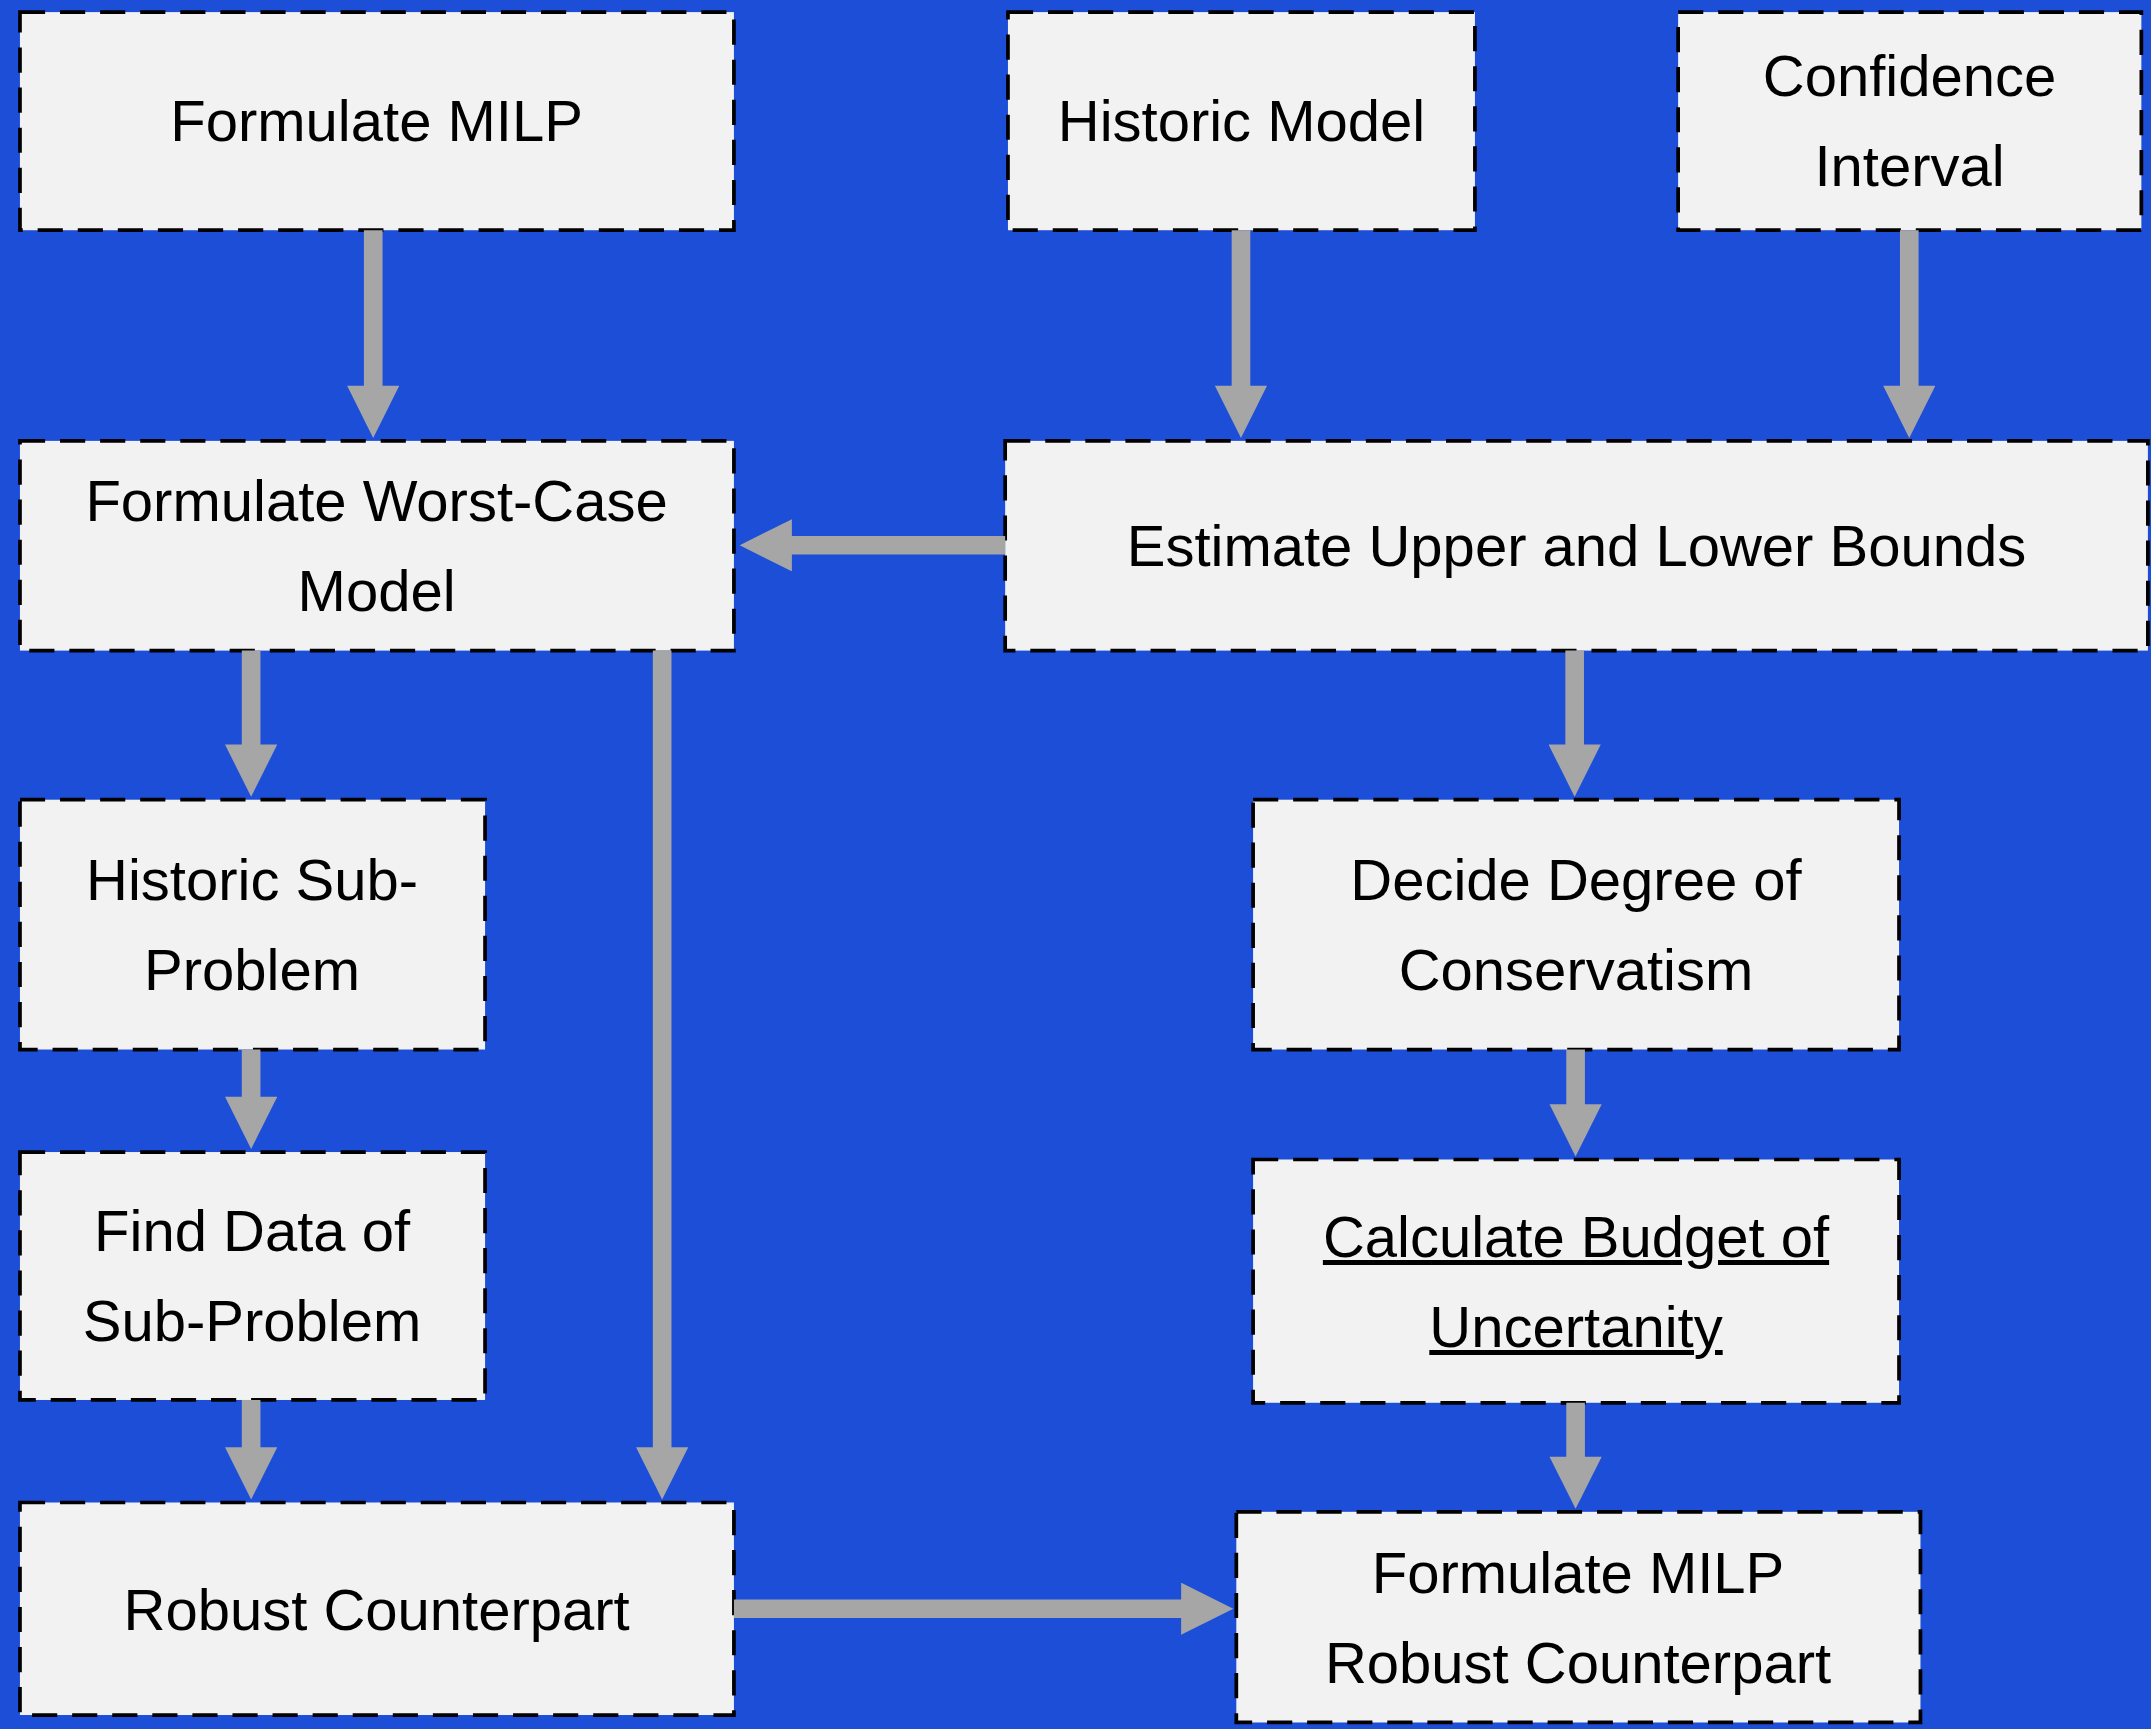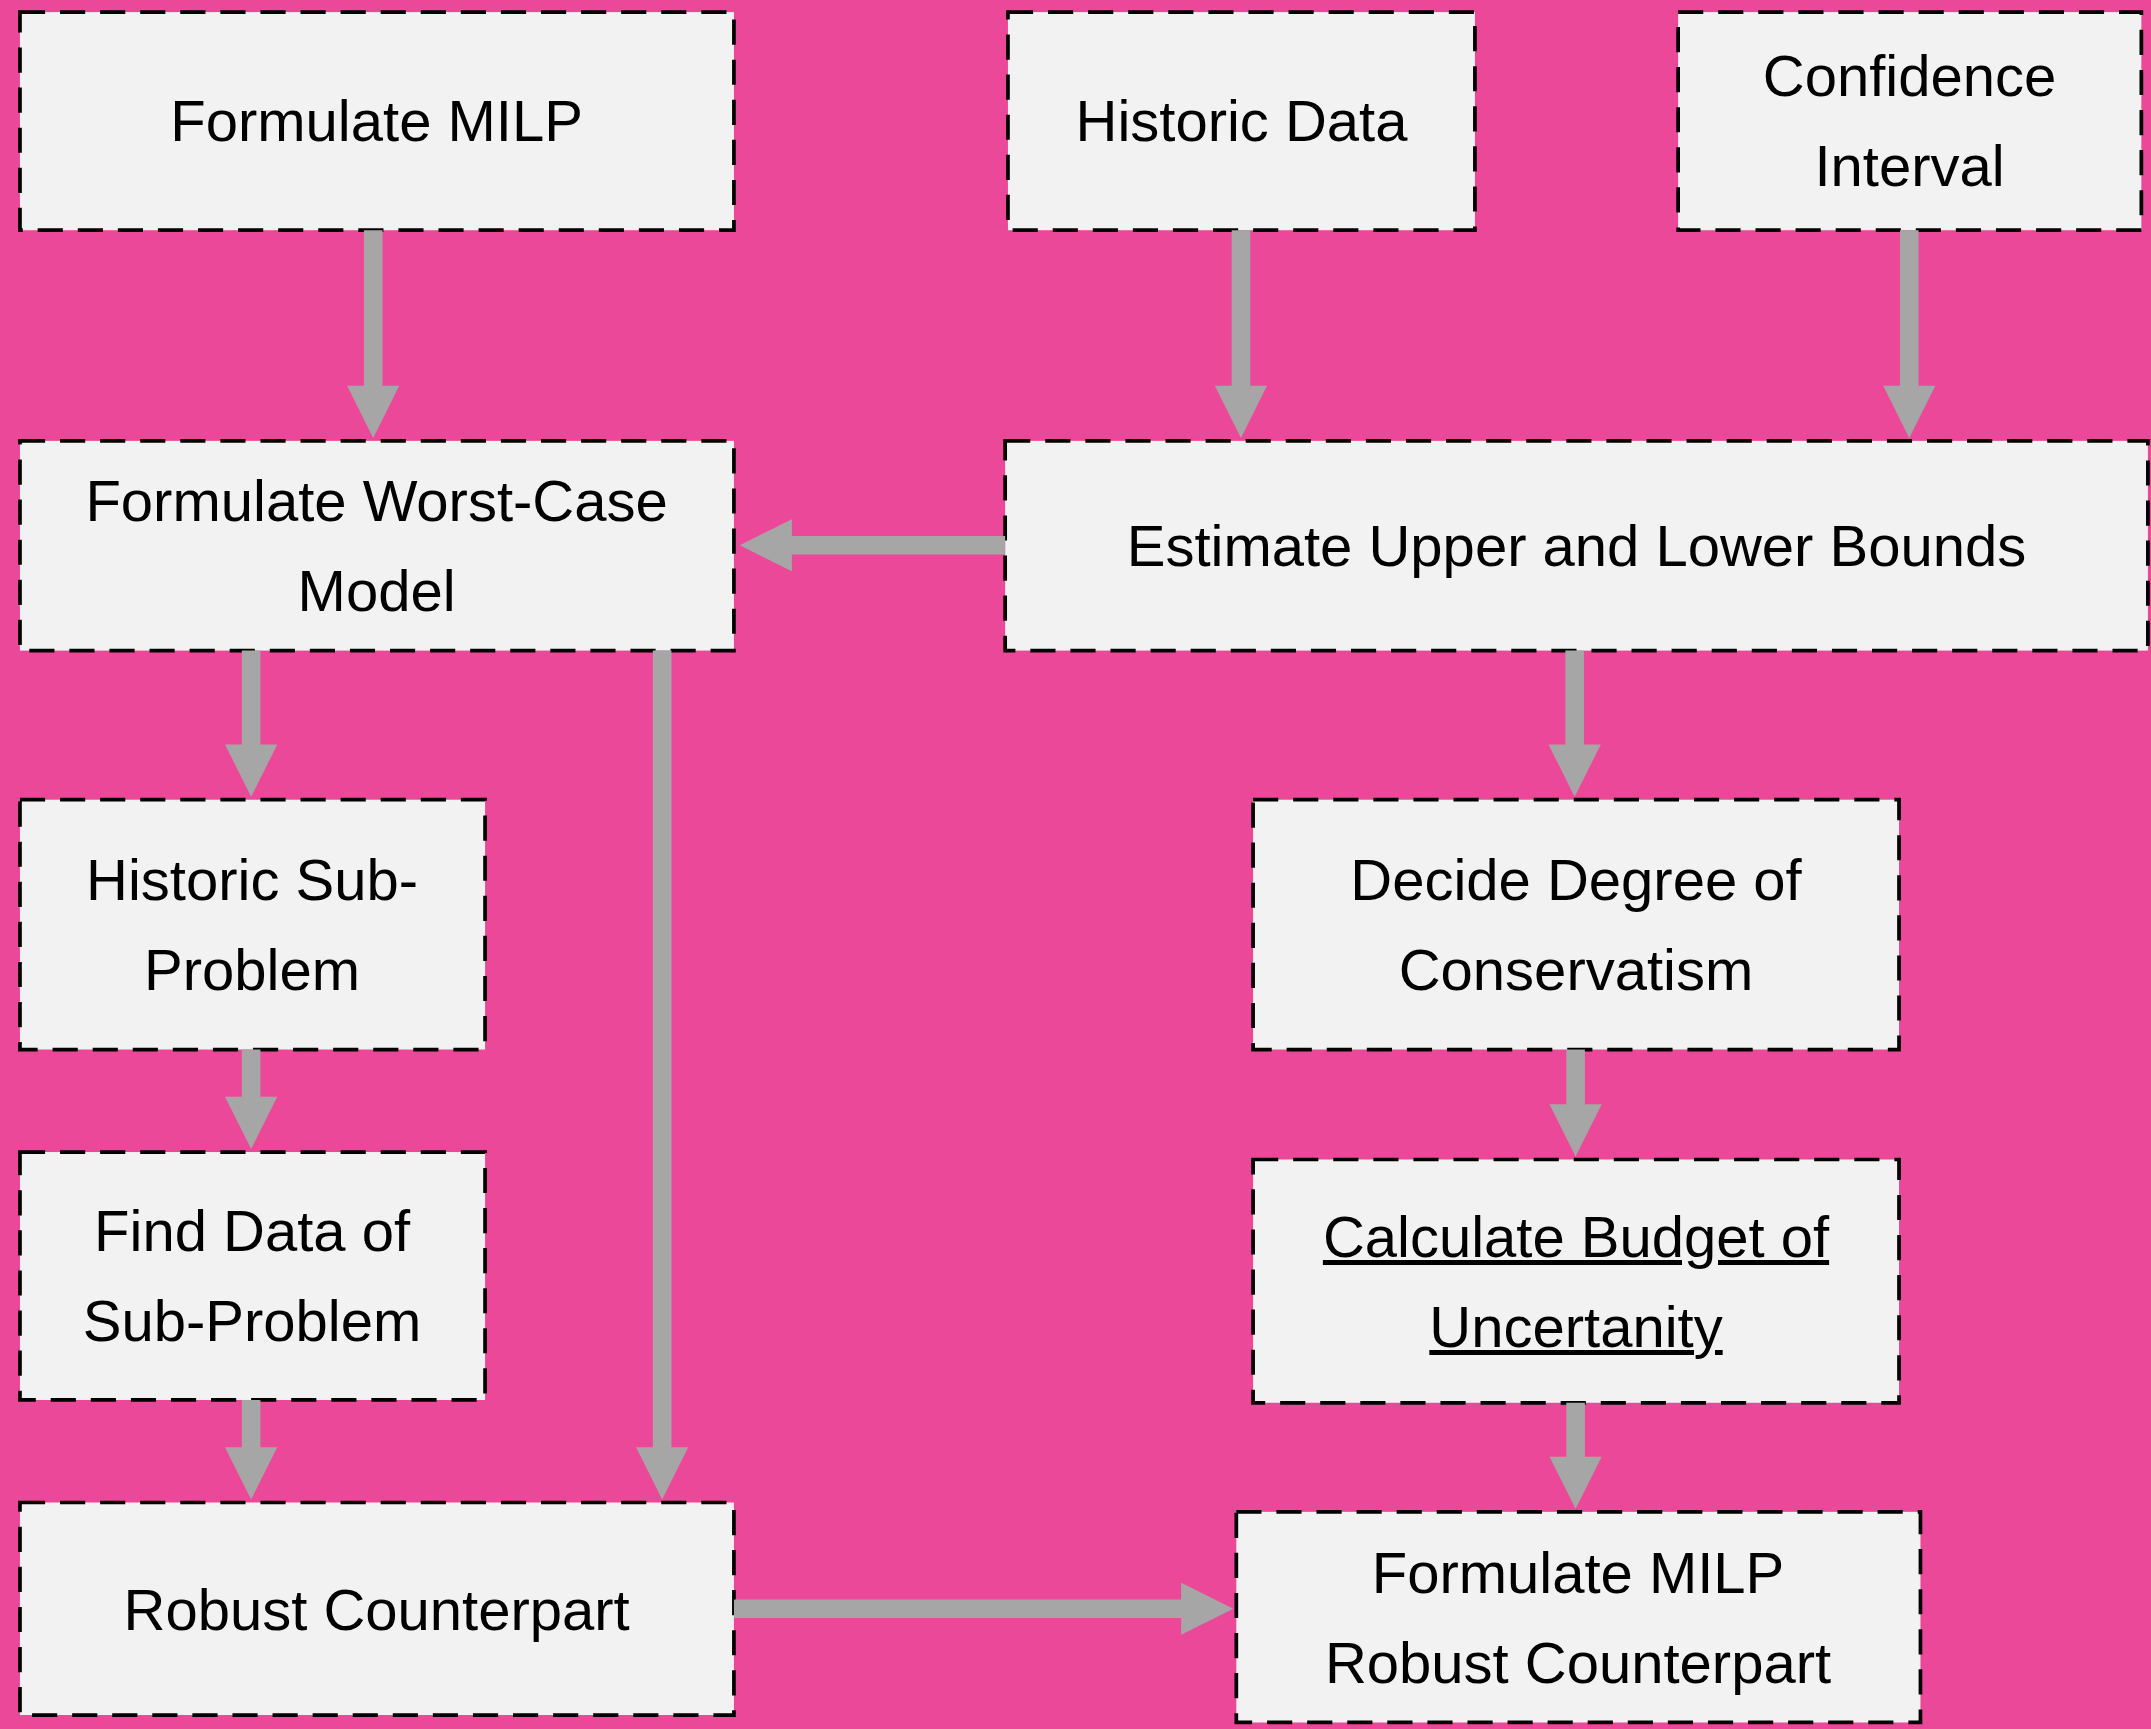--- a/index.html
+++ b/index.html
@@ -4,21 +4,21 @@
 <style>
   html, body {
     margin: 0;
     padding: 0;
     background: #ffffff;
   }
   .canvas {
     position: relative;
     width: 2152px;
     height: 1729px;
-    background: #ec4899;
+    background: #1d4ed8;
     font-family: "Liberation Sans", sans-serif;
     overflow: hidden;
   }
   .layer {
     position: absolute;
     left: 0;
     top: 0;
   }
   .node {
     position: absolute;
@@ -99,21 +99,21 @@
       <line class="arrow" x1="1690" y1="1505" x2="1690" y2="1574" marker-end="url(#ah)"></line>
       <line class="arrow" x1="787" y1="1726" x2="1278" y2="1726" marker-end="url(#ah)"></line>
     </g>
   </svg>
 
   <div class="node n-milp-det">
     <span>Formulate MILP</span>
   </div>
 
   <div class="node n-historic">
-    <span>Historic Data</span>
+    <span>Historic Model</span>
   </div>
 
   <div class="node n-confidence">
     <span>Confidence</span>
     <span>Interval</span>
   </div>
 
   <div class="node n-worstcase">
     <span>Formulate Worst-Case</span>
     <span>Model</span>

